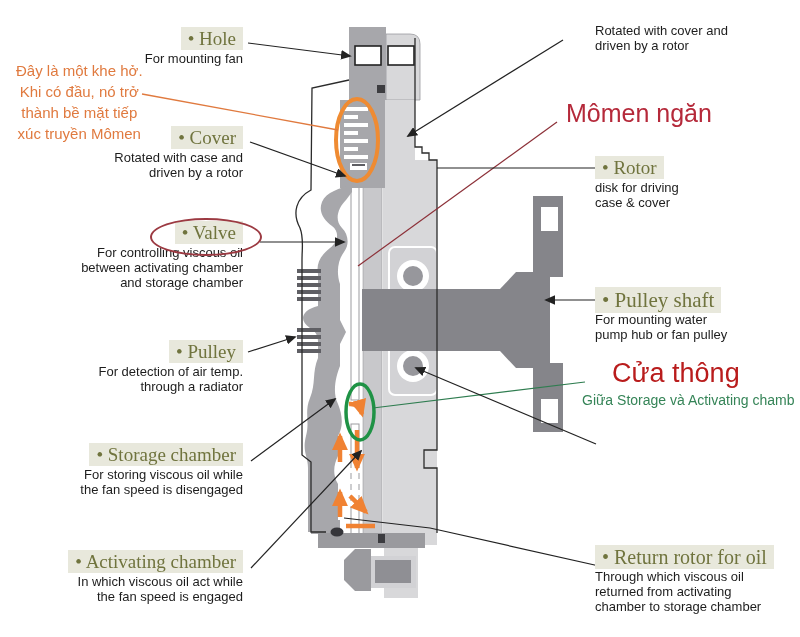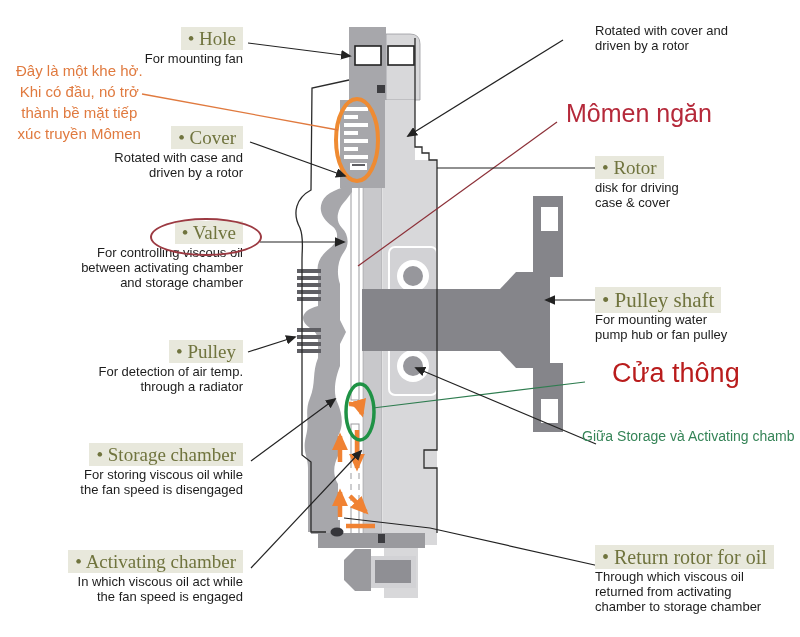--- a/index.html
+++ b/index.html
@@ -8,21 +8,21 @@
   #stage svg{position:absolute;left:0;top:0;}
   .lbl{position:absolute;}
   .lbl.right-col{left:595px;text-align:left;}
   .lbl.left-col{right:557px;text-align:right;}
   .lbl .title{font-family:"Liberation Serif",serif;font-size:19px;color:#70743e;line-height:24px;}
   .lbl .title .hl{background:#e8e8dc;padding:1px 7px;}
   .lbl .desc{font-size:13px;color:#1d1d1d;line-height:15px;white-space:nowrap;}
   .note-orange{position:absolute;left:16px;top:60px;color:#e07a3f;font-size:15px;line-height:21px;text-align:center;}
   .vach-ngan{position:absolute;left:566px;top:99px;font-size:25px;color:#b5293a;}
   .cua-thong{position:absolute;left:612px;top:358px;font-size:27px;color:#b91c1c;}
-  .cua-thong-sub{position:absolute;left:582px;top:392px;font-size:14px;color:#358457;white-space:nowrap;margin-top:36px;}
+  .cua-thong-sub{position:absolute;left:582px;top:392px;font-size:14px;color:#358457;white-space:nowrap;}
   .valve-ellipse{position:absolute;left:150px;top:218px;width:108px;height:34px;
                  border:2px solid #9c3a42;border-radius:50%;pointer-events:none;}
 </style>
 </head>
 <body>
 
 <div id="stage">
 
   <svg width="800" height="637" viewBox="0 0 800 637">
     <defs>

